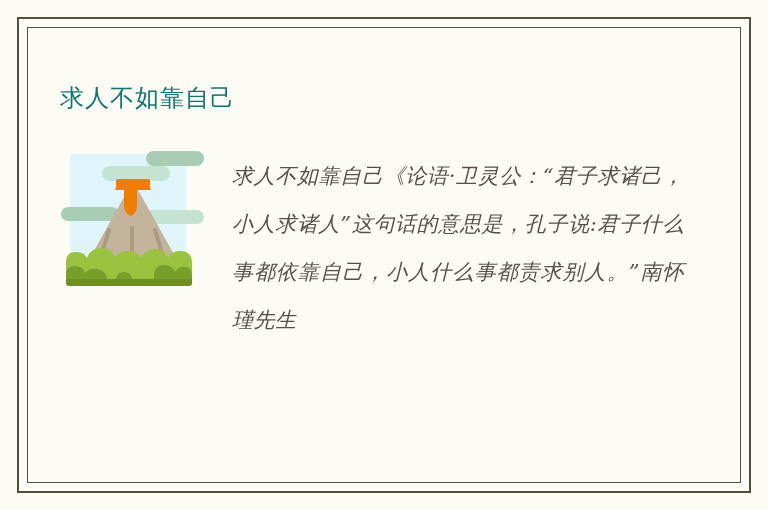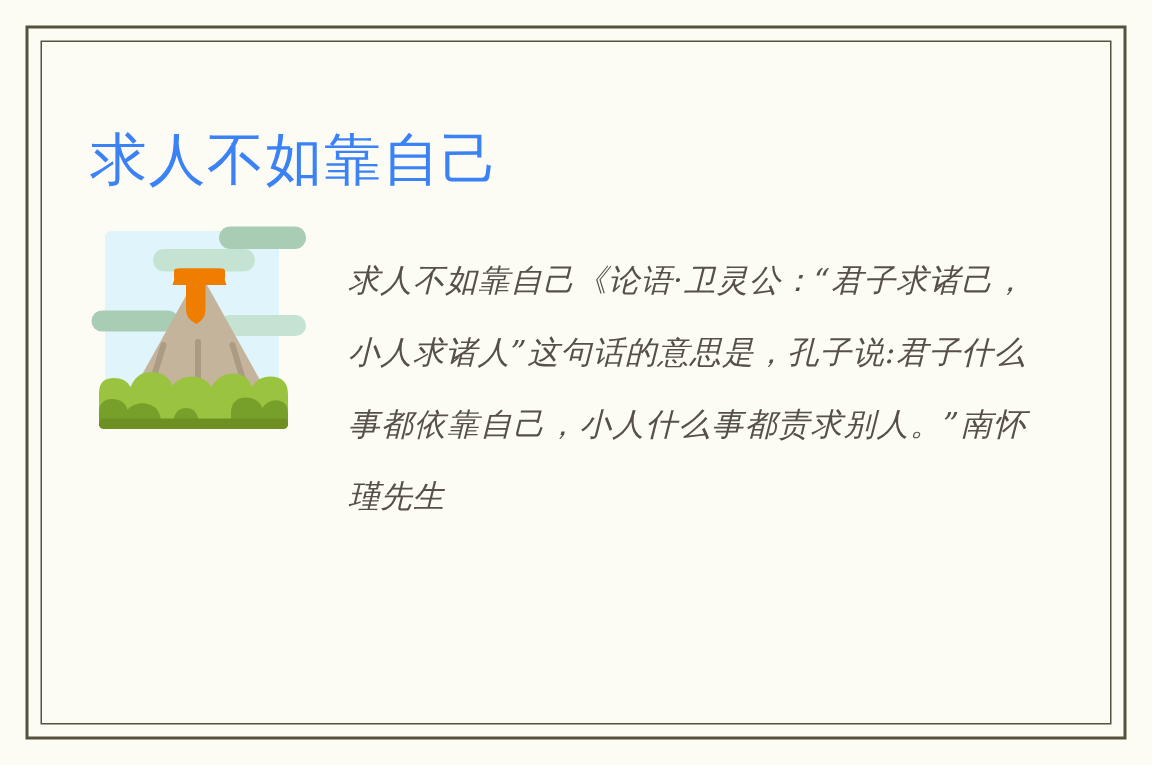--- a/index.html
+++ b/index.html
@@ -43,24 +43,24 @@
     position: absolute;
     left: 0;
     top: 0;
     width: 768px;
     height: 510px;
   }
   .page-title {
     position: absolute;
     left: 60px;
     top: 63px;
-    font-size: 38px;
+    font-size: 24px;
     line-height: 38px;
     letter-spacing: 1px;
-    color: #3b82f6;
+    color: #0f766e;
     font-family: "Liberation Sans", "DejaVu Sans", sans-serif;
     font-weight: 400;
     white-space: nowrap;
   }
   
   .illustration {
     position: absolute;
     left: 58px;
     top: 148px;
     width: 150px;
@@ -68,21 +68,21 @@
   }
   .illustration svg {
     display: block;
     width: 150px;
     height: 150px;
   }
   
   .body-text {
     position: absolute;
     left: 232px;
-    top: 163px;
+    top: 152px;
     width: 452px;
     font-family: "DejaVu Serif", "Liberation Serif", serif;
     font-size: 21px;
     line-height: 48px;
     color: #57504a;
     text-align: justify;
     text-justify: inter-character;
     letter-spacing: 0.5px;
     word-break: break-all;
     font-style: italic;

